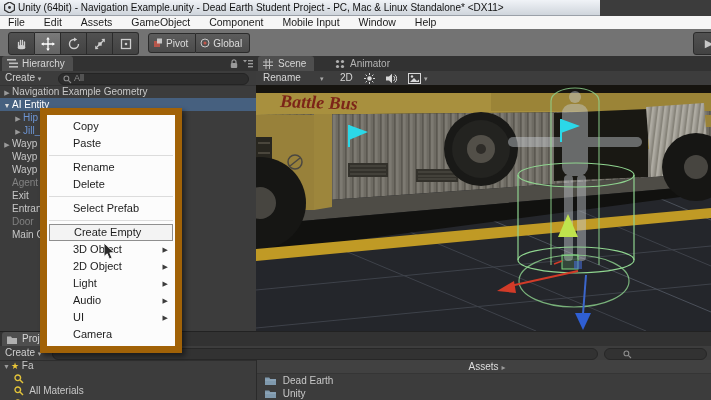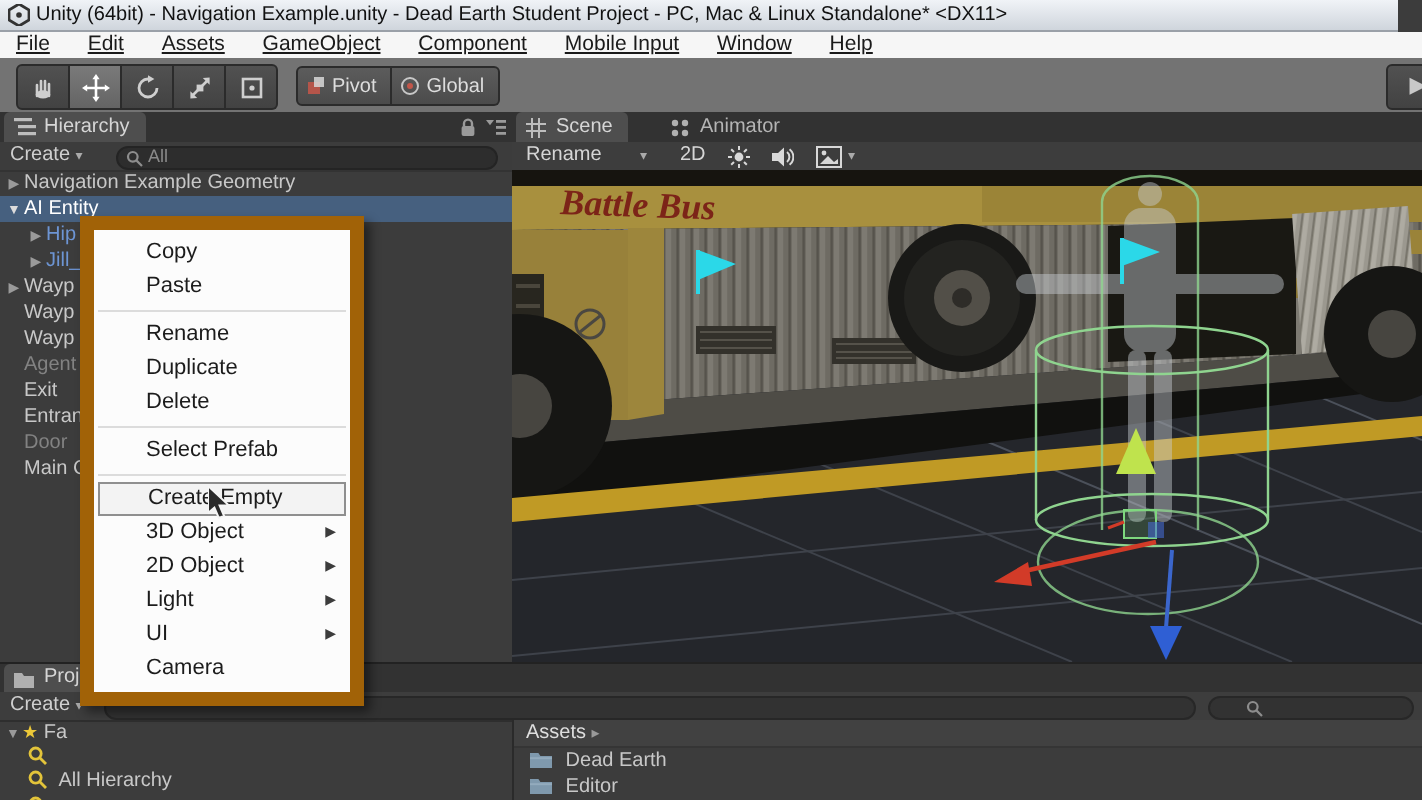--- a/index.html
+++ b/index.html
@@ -1,29 +1,29 @@
 <!DOCTYPE html>
 <html><head>
 <meta charset="utf-8">
 <style>
   html,body{margin:0;padding:0;background:#222;}
   .stage{position:relative;width:711px;height:400px;overflow:hidden;
          font-family:"Liberation Sans",sans-serif;background:#3c3c3c;
          -webkit-font-smoothing:antialiased;}
   .abs{position:absolute;}
   
-  .titlebar{left:0;top:0;width:699px;height:15px;
+  .titlebar{left:0;top:0;width:600px;height:15px;
     background:linear-gradient(#f0f3f7,#cfd5dc);border-bottom:1px solid #9aa0a8;
     color:#111;font-size:10px;line-height:15px;}
   .titlebar .ttl{position:absolute;left:18px;top:0;white-space:nowrap;}
   .titlebar svg{position:absolute;left:4px;top:2px;}
   
   .menubar{left:0;top:16px;width:711px;height:13px;background:#f6f6f6;
     border-bottom:1px solid #e0e0e0;font-size:10.5px;color:#1a1a1a;line-height:13px;}
-  .menubar span{display:inline-block;padding:0 8px;text-decoration:underline;}
+  .menubar span{display:inline-block;padding:0 8px;}
   
   .toolbar{left:0;top:29px;width:711px;height:27px;background:#737373;
     border-bottom:1px solid #252525;padding-left:20px;}
   .toolgrp{position:absolute;left:8px;top:3px;display:flex;}
   .toolbtn{width:25px;height:21px;background:linear-gradient(#515151,#424242);
     border:1px solid #2b2b2b;border-left:none;display:flex;align-items:center;justify-content:center;}
   .toolbtn:first-child{border-left:1px solid #2b2b2b;border-radius:3px 0 0 3px;}
   .toolbtn:last-child{border-radius:0 3px 3px 0;}
   .toolbtn.active{background:linear-gradient(#7a7a7a,#646464);}
   .pgrp{position:absolute;left:148px;top:4px;display:flex;}
@@ -73,21 +73,21 @@
     border-bottom:1px solid #2e2e2e;}
   .proj-tool .createlbl{top:1px;}
   .pill{position:absolute;top:2px;height:10px;border-radius:6px;background:#323232;border:1px solid #272727;}
   .proj-left{position:absolute;left:0;top:28px;width:256px;bottom:0;overflow:hidden;border-right:1px solid #2a2a2a;}
   .prow{height:12.5px;line-height:12.5px;font-size:10px;color:#c8c8c8;white-space:nowrap;}
   .prow .arr{display:inline-block;width:9px;font-size:7px;color:#9a9a9a;margin-left:2px;text-align:center;}
   .star{color:#ecc838;font-size:9px;}
   .qicon{display:inline-block;vertical-align:-2px;margin:0 3px 0 4px;}
   .proj-right{position:absolute;left:257px;top:28px;right:0;bottom:0;overflow:hidden;}
   .assets-hdr{height:13px;line-height:13px;font-size:10px;color:#dedede;padding-left:6px;
-    background:#414141;border-bottom:1px solid #353535;}
+    background:#414141;border-bottom:1px solid #353535;text-align:center;}
   .assets-hdr .bc{color:#999;font-size:8px;}
   .arow{height:13px;line-height:13px;font-size:10px;color:#c8c8c8;padding-left:8px;white-space:nowrap;}
   .arow svg{vertical-align:-1px;margin-right:4px;}
   
   .ctxmenu{left:40px;top:108px;width:128px;background:#fcfcfc;border:7px solid #a16207;
     box-shadow:3px 3px 5px rgba(0,0,0,.45);padding:3px 0;z-index:50;}
   .mi{height:17px;line-height:17px;font-size:11px;color:#1c1c1c;padding-left:26px;position:relative;white-space:nowrap;}
   .mi .sub{position:absolute;right:7px;top:0;font-size:7px;color:#3c3c3c;line-height:17px;}
   .mi.hl{height:15px;line-height:15px;border:1px solid #8f8f8f;background:#f3f3f3;
     margin:0 2px;padding-left:24px;}
@@ -407,21 +407,21 @@
             <circle cx="3.8" cy="3.8" r="2.8" fill="none" stroke="#e3c43a" stroke-width="1.4"></circle>
             <path d="M6 6 L9 9" stroke="#e3c43a" stroke-width="1.4"></path>
           </svg>
         <span></span>
       </div>
       <div class="prow">
         <span style="display:inline-block;width:10px;"></span><svg class="qicon" width="10" height="10" viewBox="0 0 10 10">
             <circle cx="3.8" cy="3.8" r="2.8" fill="none" stroke="#e3c43a" stroke-width="1.4"></circle>
             <path d="M6 6 L9 9" stroke="#e3c43a" stroke-width="1.4"></path>
           </svg>
-        <span>All Hierarchy</span>
+        <span>All Materials</span>
       </div>
       <div class="prow">
         <span style="display:inline-block;width:10px;"></span><svg class="qicon" width="10" height="10" viewBox="0 0 10 10">
             <circle cx="3.8" cy="3.8" r="2.8" fill="none" stroke="#e3c43a" stroke-width="1.4"></circle>
             <path d="M6 6 L9 9" stroke="#e3c43a" stroke-width="1.4"></path>
           </svg>
         <span></span>
       </div>
     </div>
     <div class="proj-right">
@@ -434,39 +434,39 @@
           <path d="M0 1.5 L4.2 1.5 L5.2 3 L11 3 L11 9 L0 9 Z" fill="#7f99ad"></path>
           <rect x="0" y="3.6" width="11" height="1" fill="#93abbd"></rect>
         </svg>
         <span>Dead Earth</span>
       </div>
       <div class="arow">
         <svg width="11" height="9" viewBox="0 0 11 9">
           <path d="M0 1.5 L4.2 1.5 L5.2 3 L11 3 L11 9 L0 9 Z" fill="#7f99ad"></path>
           <rect x="0" y="3.6" width="11" height="1" fill="#93abbd"></rect>
         </svg>
-        <span>Editor</span>
+        <span>Unity</span>
       </div>
     </div>
   </div>
 
   <div class="abs ctxmenu">
     <div class="mi"><span>Copy</span></div>
     <div class="mi"><span>Paste</span></div>
     <div class="msep"></div>
     <div class="mi"><span>Rename</span></div>
-    <div class="mi"><span>Duplicate</span></div>
     <div class="mi"><span>Delete</span></div>
     <div class="msep"></div>
     <div class="mi"><span>Select Prefab</span></div>
     <div class="msep"></div>
     <div class="mi hl"><span>Create Empty</span></div>
     <div class="mi"><span>3D Object</span><span class="sub">▶</span></div>
     <div class="mi"><span>2D Object</span><span class="sub">▶</span></div>
     <div class="mi"><span>Light</span><span class="sub">▶</span></div>
+    <div class="mi"><span>Audio</span><span class="sub">▶</span></div>
     <div class="mi"><span>UI</span><span class="sub">▶</span></div>
     <div class="mi"><span>Camera</span></div>
   </div>
 
   <svg class="abs cursor" width="12" height="18" viewBox="0 0 12 18">
     <polygon points="0,0 0,13.5 3.2,10.8 5.4,16 8,14.9 5.8,9.8 10.5,9.8" fill="#2a2a2a" stroke="#f5f5f5" stroke-width="1"></polygon>
   </svg>
 
 </div>
 

